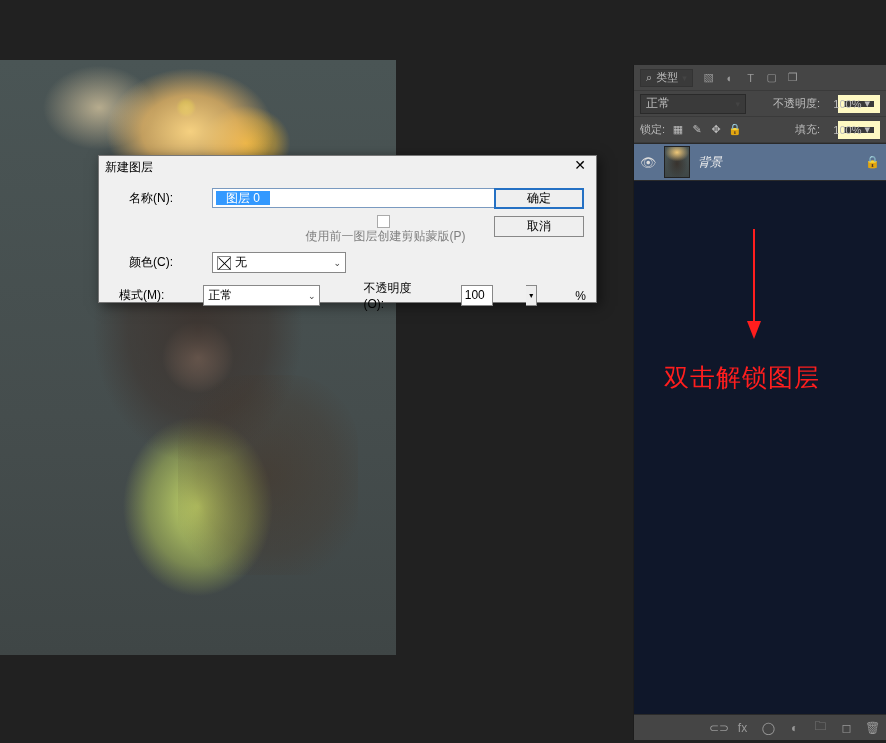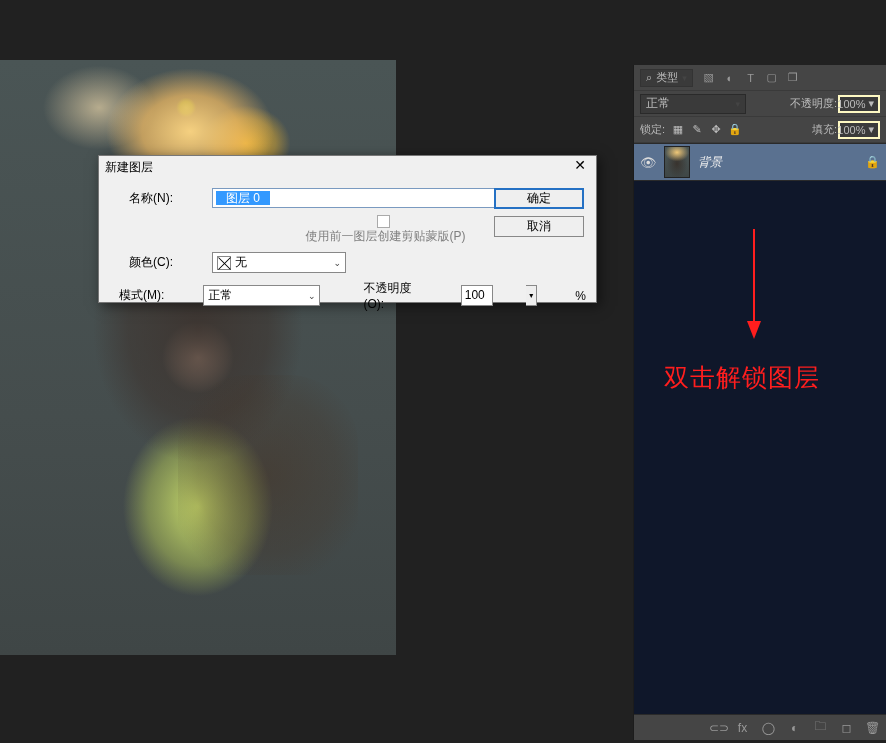--- a/index.html
+++ b/index.html
@@ -284,29 +284,29 @@
       border: 1px solid #2a2a2a;
       display: flex;
       align-items: center;
       justify-content: space-between;
       padding: 0 5px;
       font-size: 12px;
     }
     .opacity-box {
       display: flex;
       align-items: center;
-      gap: 1px;
+      gap: 18px;
       margin-left: auto;
       font-size: 11px;
     }
     .opacity-box .val {
       width: 42px;
       height: 18px;
       background: #3a3a3a;
-      border: 2px solid #fef9c3;
+      border: 6px solid #fef9c3;
       text-align: right;
       padding: 1px 4px;
       display: flex;
       align-items: center;
       justify-content: flex-end;
       gap: 3px;
     }
     .lock-row {
       font-size: 11px;
     }

